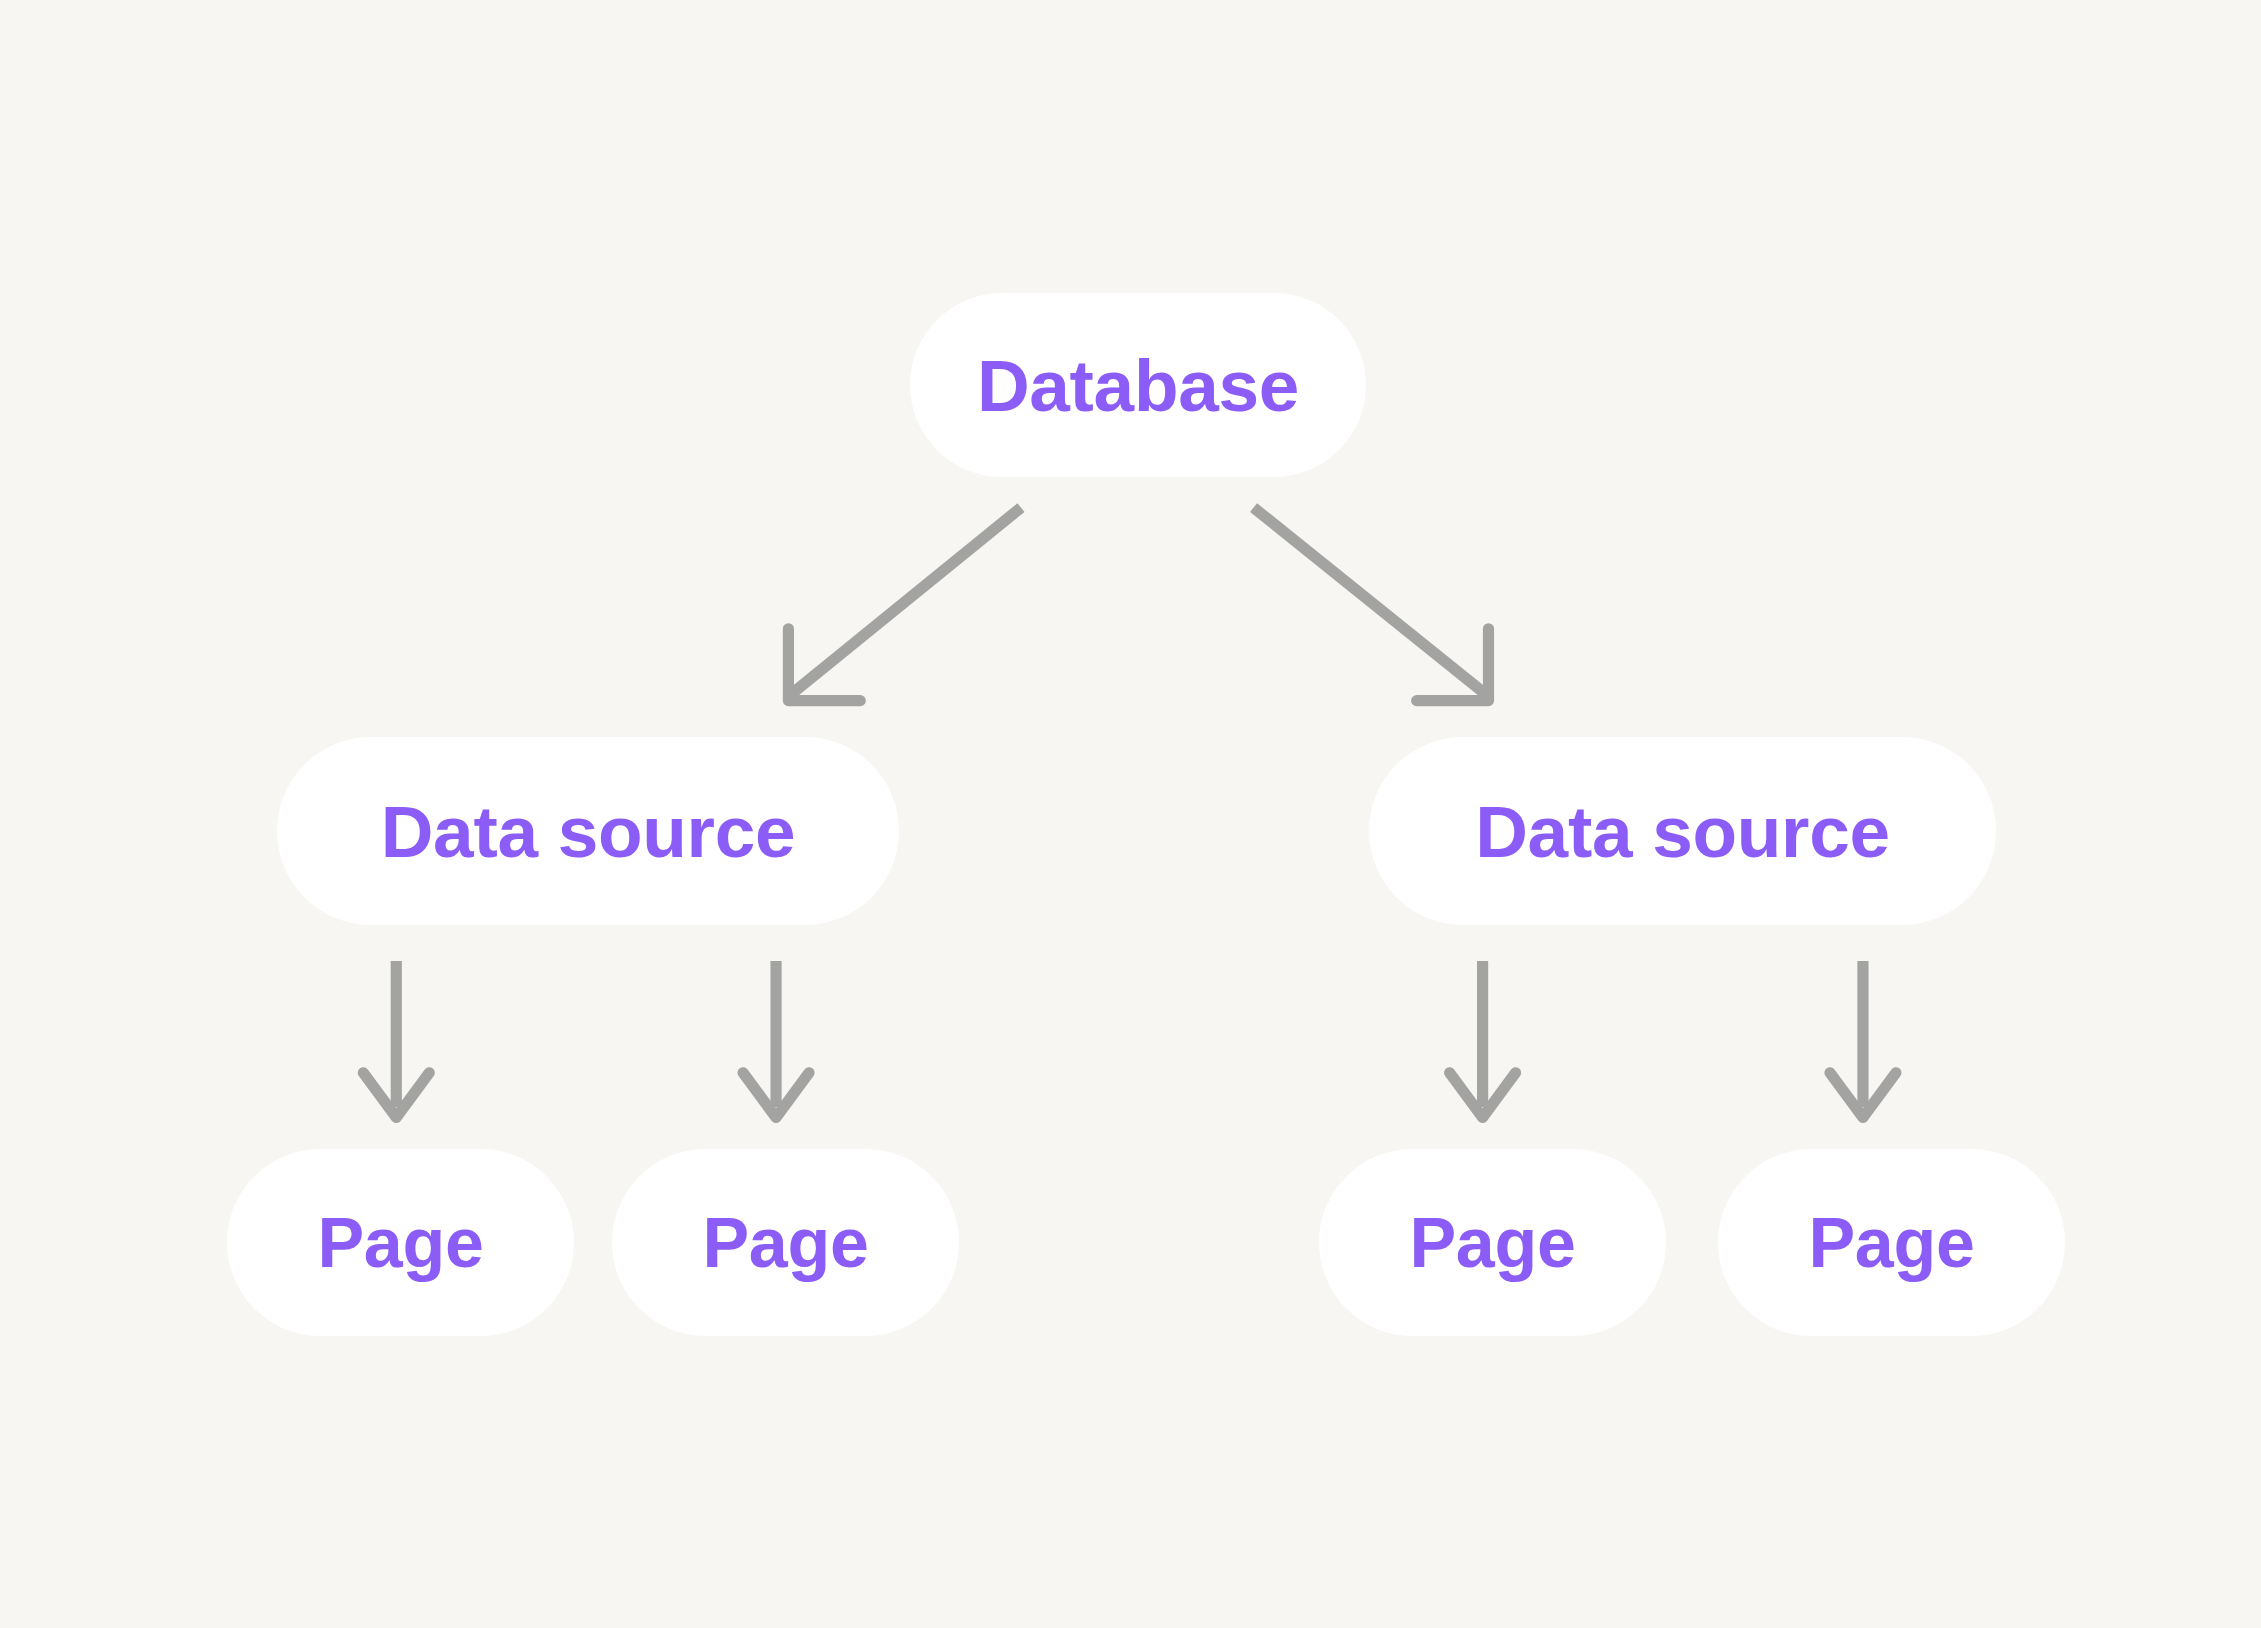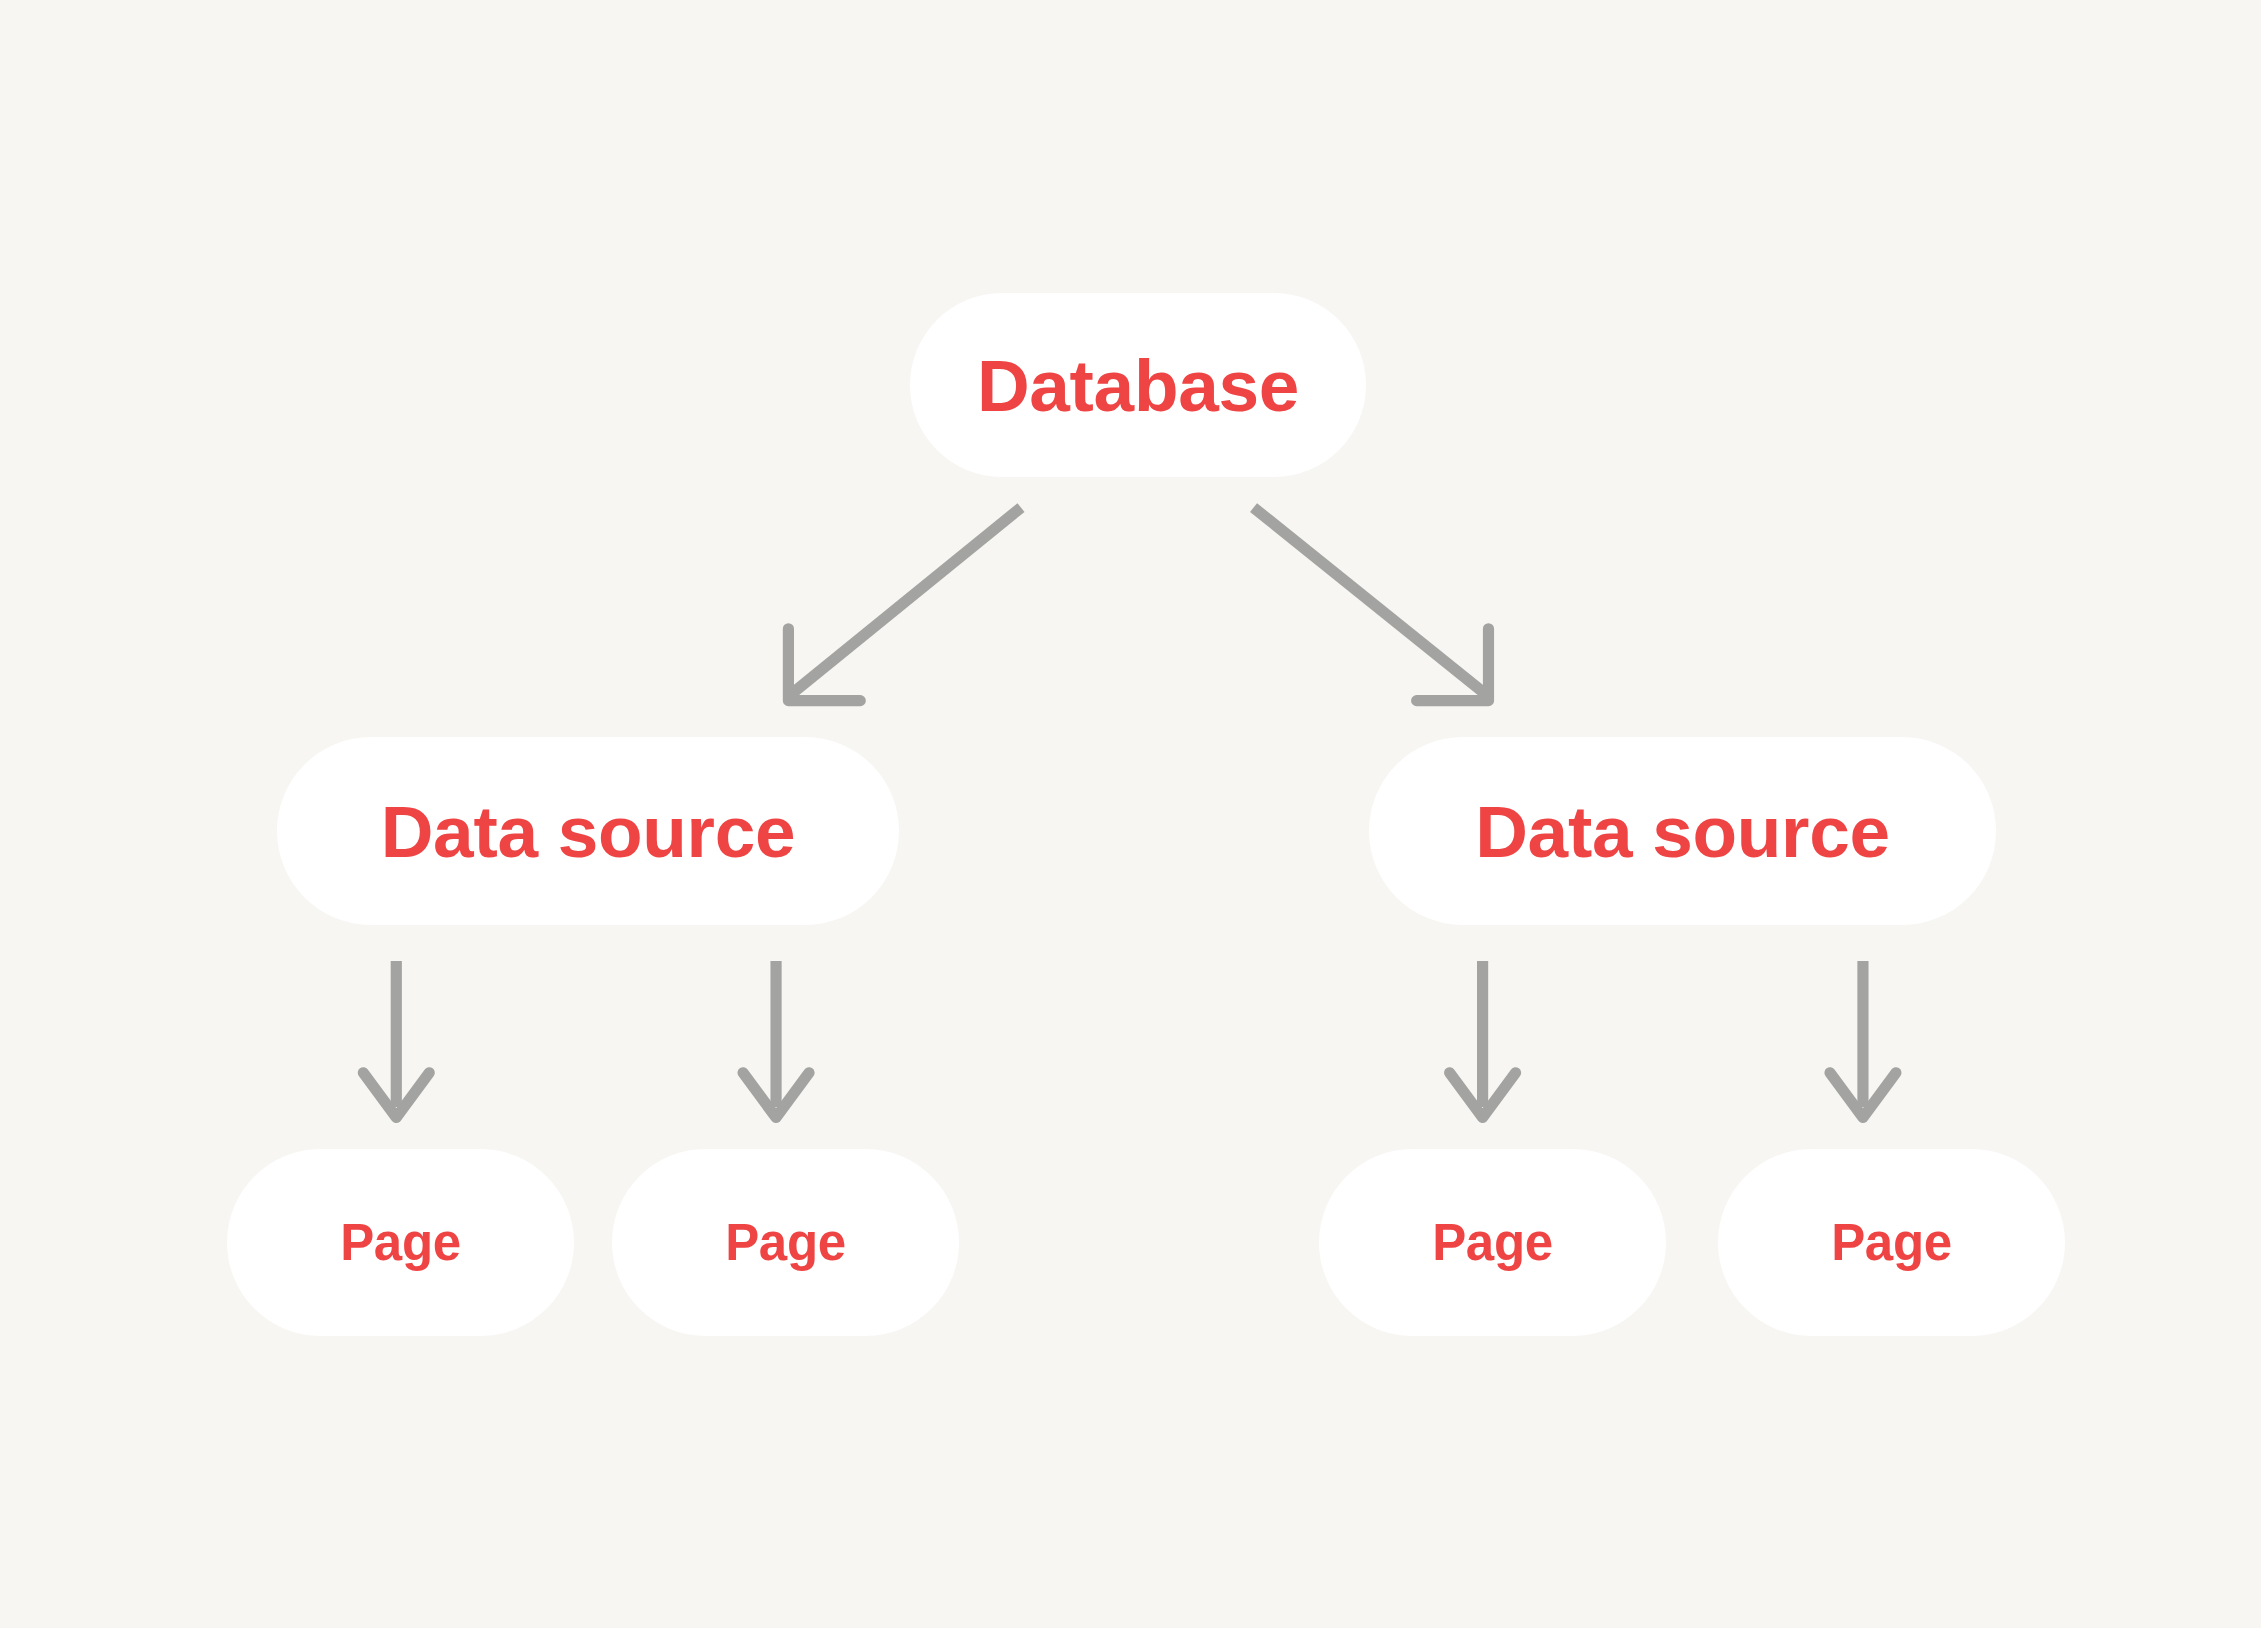--- a/index.html
+++ b/index.html
@@ -29,21 +29,21 @@
   }
   .node {
     position: absolute;
     display: flex;
     align-items: center;
     justify-content: center;
     background: #ffffff;
     box-sizing: border-box;
   }
   .node-label {
-    color: #ef4444;
+    color: #8b5cf6;
     font-weight: 700;
     letter-spacing: -0.3px;
     line-height: 1;
     white-space: nowrap;
   }
   
   #node-database {
     left: 910px;
     top: 293px;
     width: 456px;
@@ -74,21 +74,21 @@
   .node-page {
     top: 1149px;
     width: 347px;
     height: 187px;
     border-radius: 94px;
   }
   #node-page-1 { left: 227px; }
   #node-page-2 { left: 612px; }
   #node-page-3 { left: 1319px; }
   #node-page-4 { left: 1718px; }
-  .node-page .node-label { font-size: 51px; }
+  .node-page .node-label { font-size: 70px; }
 </style>
 </head>
 <body>
 
 <div id="canvas">
 
   <svg id="edge-layer" viewBox="0 0 3840 2765" width="2261" height="1628" xmlns="http://www.w3.org/2000/svg" aria-hidden="true">
 
     <g>
       <path d="M1734 862 L1345 1178" fill="none" stroke="#a3a3a1" stroke-width="19" stroke-linecap="butt" stroke-linejoin="round"></path>

